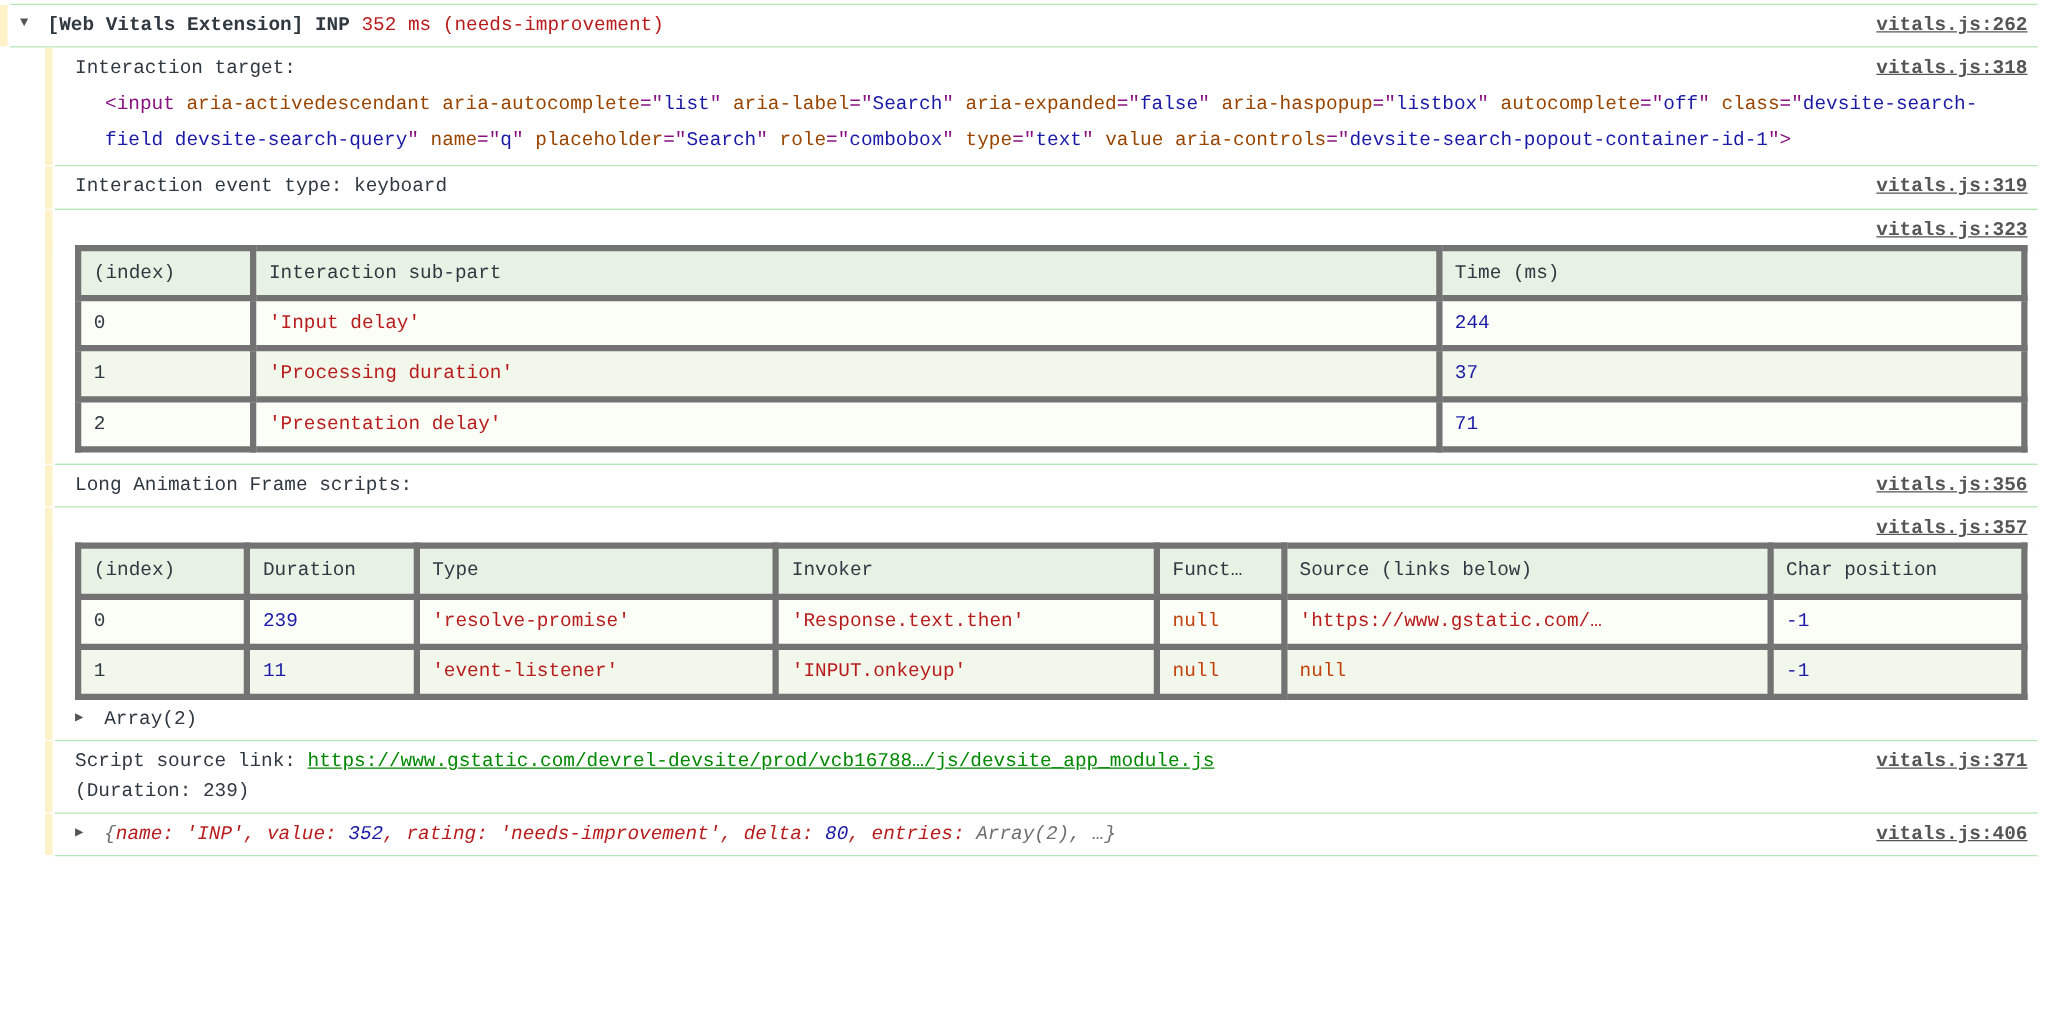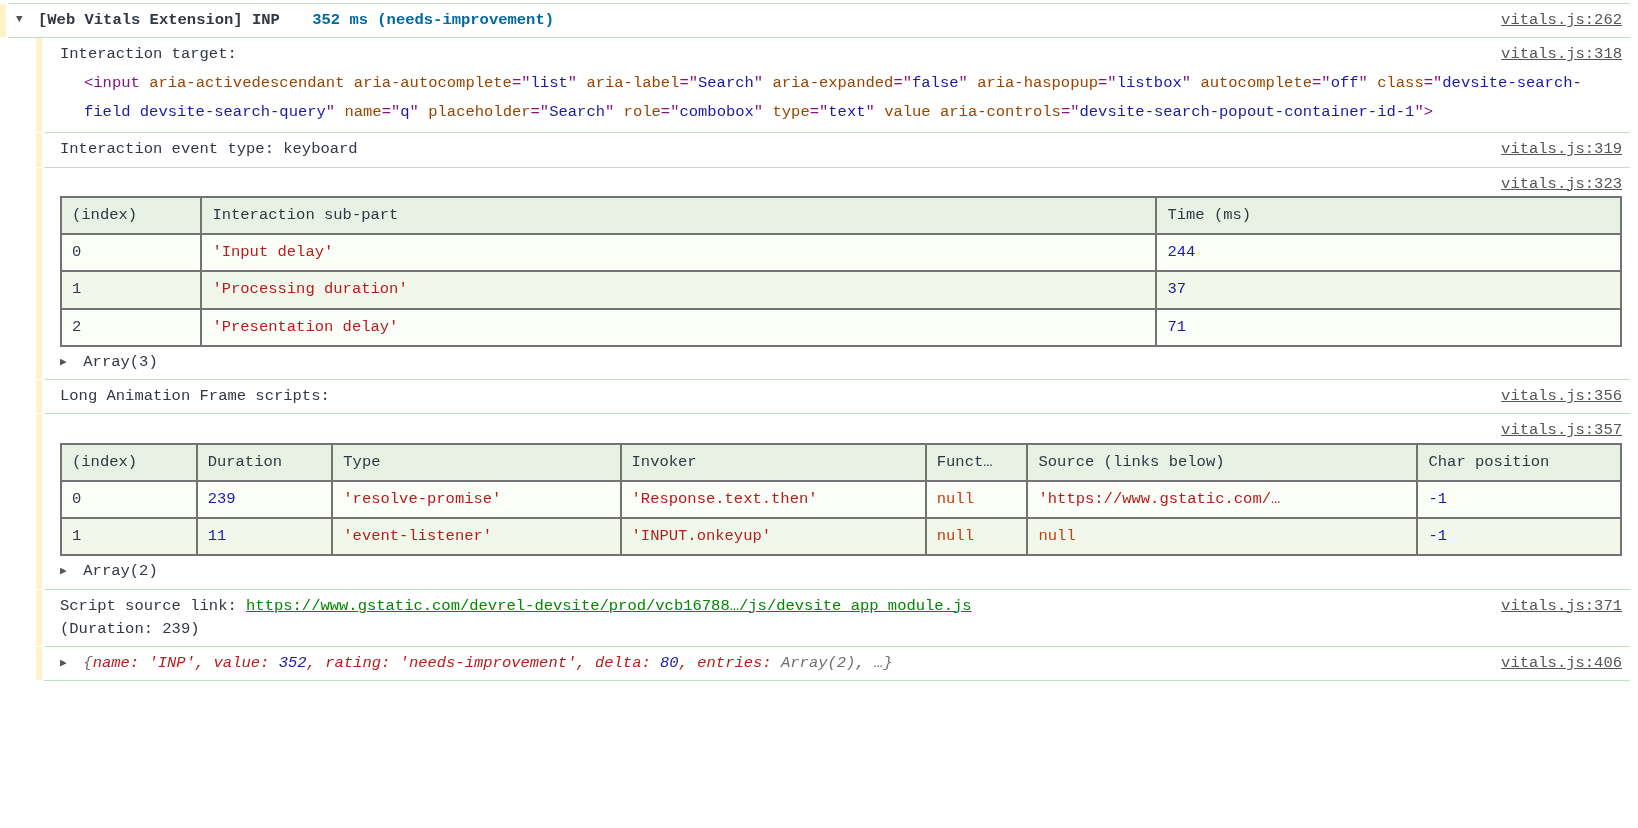--- a/index.html
+++ b/index.html
@@ -41,43 +41,43 @@
     left: 8px;
     top: 7px;
     font-size: 11px;
     color: #555;
     cursor: pointer;
   }
   .src-link {
     float: right;
     text-decoration: underline;
     color: #555;
-    font-weight: 400;
+    font-weight: 700;
     white-space: nowrap;
   }
   .bold { font-weight: 700; }
-  .warn { color: #0369a1; font-weight: 700; margin-left: 23px; }
+  .warn { color: #b91c1c; font-weight: 400; }
   .tag-bracket { color: #881280; }
   .tag-name { color: #881280; }
   .attr-name { color: #994500; }
   .attr-eq { color: #881280; }
   .attr-val { color: #1a1aa6; }
   .html-tag-block {
     padding-left: 24px;
     word-break: break-word;
     line-height: 1.9;
     margin-top: 2px;
   }
   table {
     border-collapse: collapse;
     width: 100%;
     margin-bottom: 4px;
   }
   th, td {
-    border: 2px solid #737373;
+    border: 5px solid #737373;
     padding: 6px 10px;
     text-align: left;
     font-weight: normal;
     vertical-align: top;
   }
   th {
     background: #e7f1e4;
   }
   tbody tr:nth-child(even) td {
     background: #f1f8eb;
@@ -156,24 +156,20 @@
           <td class="str">'Processing duration'</td>
           <td class="num">37</td>
         </tr>
         <tr>
           <td>2</td>
           <td class="str">'Presentation delay'</td>
           <td class="num">71</td>
         </tr>
       </tbody>
   </table>
-  <div>
-    <span class="disclose">▶</span>
-    <span>Array(3)</span>
-  </div>
 </div>
 
 <div class="row sub-row">
   <a class="src-link">vitals.js:356</a>
   <span>Long Animation Frame scripts:</span>
 </div>
 
 <div class="row sub-row">
   <a class="src-link">vitals.js:357</a>
   &nbsp;

